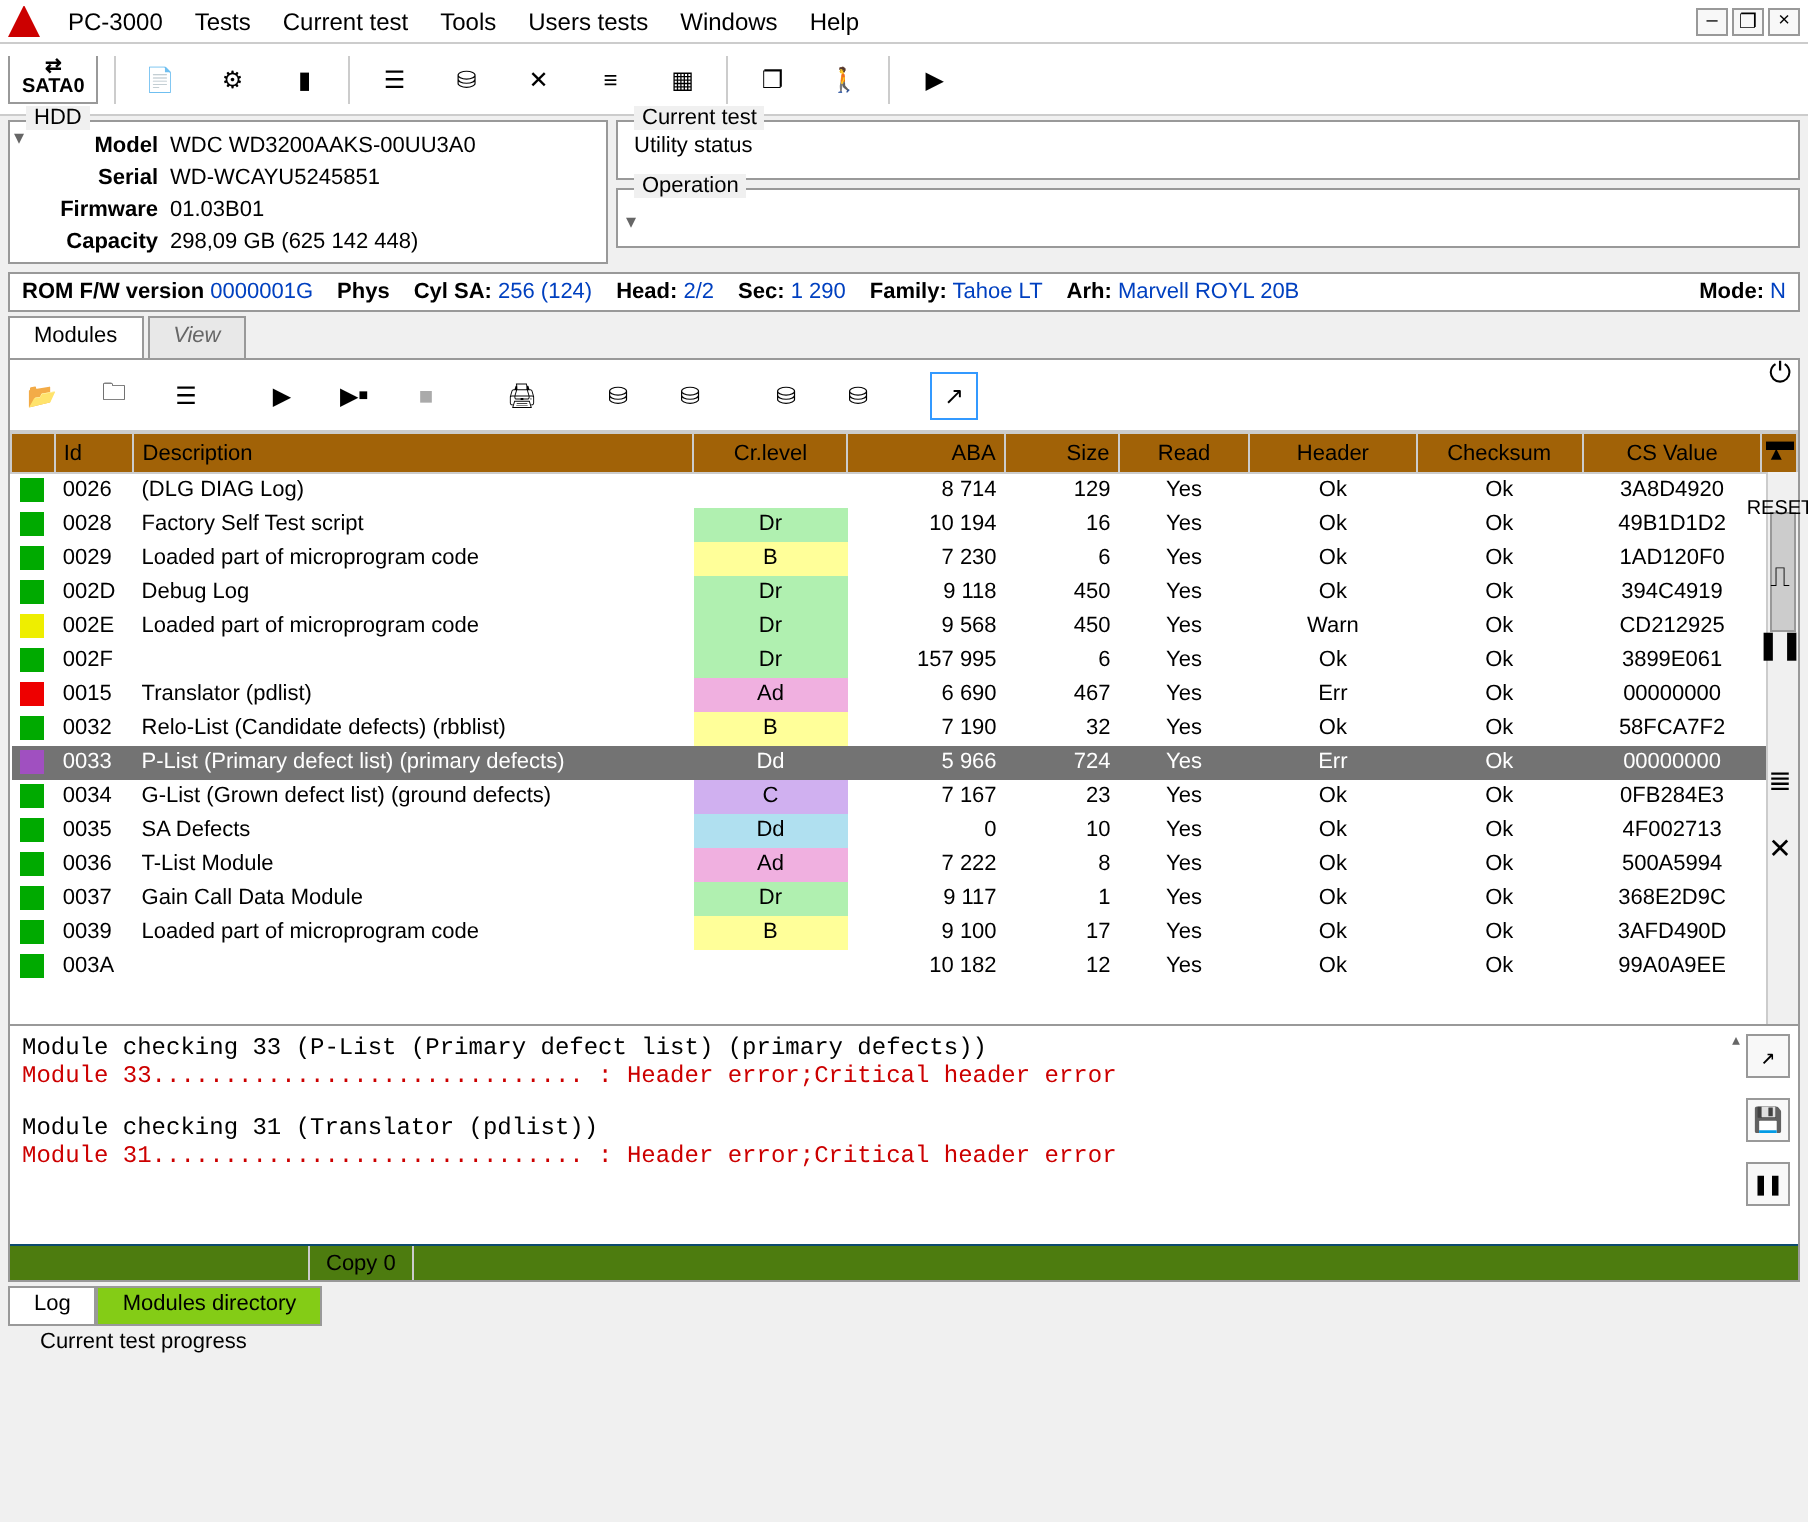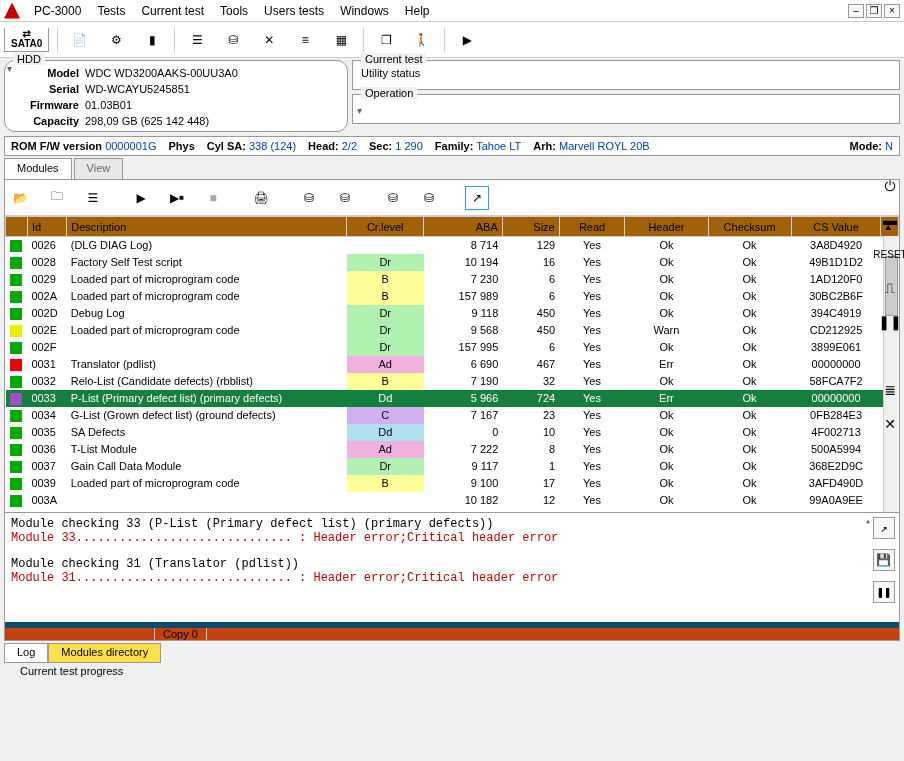--- a/index.html
+++ b/index.html
@@ -10,60 +10,60 @@
 .menubar .spacer { flex: 1; }
 .winbtn { width: 16px; height: 14px; border: 1px solid #999; margin-left: 2px; display: inline-flex; align-items: center; justify-content: center; font-size: 10px; background: #f8f8f8; }
 .toolbar { background: #fff; border-bottom: 1px solid #ccc; display: flex; align-items: center; padding: 2px 4px; height: 36px; gap: 8px; }
 .toolbar .tbtn { width: 28px; height: 28px; display: inline-flex; align-items: center; justify-content: center; border: 1px solid transparent; }
 .toolbar .sep { width: 1px; height: 24px; background: #ccc; }
 .sata-tab { position: relative; display: inline-flex; flex-direction: column; align-items: center; font-size: 10px; font-weight: bold; padding: 2px 6px; border: 1px solid #999; border-top: none; background: #fff; }
 .sata-tab .arrows { font-size: 10px; line-height: 8px; }
 .panels { display: flex; gap: 4px; padding: 2px 4px; background: #f0f0f0; }
 .panel { border: 1px solid #999; background: #fff; padding: 4px 8px; position: relative; }
 .panel .title { position: absolute; top: -8px; left: 8px; background: #f0f0f0; padding: 0 4px; font-size: 11px; }
-.hdd-panel { width: 344px; height: 72px; border-radius: 11px; }
+.hdd-panel { width: 300px; height: 72px; }
 .hdd-panel .row { display: flex; font-size: 11px; line-height: 16px; }
 .hdd-panel .label { width: 72px; text-align: right; font-weight: bold; padding-right: 6px; }
 .right-panels { flex: 1; display: flex; flex-direction: column; gap: 4px; }
 .right-panels .panel { height: 30px; }
 .infoline { background: #fff; border: 1px solid #999; padding: 2px 6px; font-size: 11px; display: flex; gap: 12px; align-items: center; height: 20px; margin: 2px 4px; }
 .infoline .lbl { font-weight: bold; }
 .infoline .val { color: #0040c0; }
 .tabrow { display: flex; border-bottom: 1px solid #999; margin: 2px 4px 0; height: 22px; background: #f0f0f0; }
 .tabrow .tab { padding: 3px 12px; border: 1px solid #999; border-bottom: none; background: #fff; margin-right: 2px; font-size: 11px; }
-.tabrow .tab.inactive { background: #e8e8e8; color: #666; }
+.tabrow .tab.inactive { background: #e8e8e8; color: #666; font-style: italic; }
 .modules-area { margin: 0 4px; background: #fff; border: 1px solid #999; border-top: none; }
 .mod-toolbar { display: flex; align-items: center; padding: 4px; gap: 12px; height: 36px; border-bottom: 1px solid #ccc; }
 .mod-toolbar .tb { width: 24px; height: 24px; display: inline-flex; align-items: center; justify-content: center; }
 .table-wrap { height: 296px; overflow: hidden; position: relative; }
 table.mod { width: 100%; border-collapse: collapse; font-size: 11px; }
 table.mod th { background: #a16207; border: 1px solid #ccc; padding: 2px 4px; text-align: left; font-weight: normal; height: 20px; }
 table.mod td { padding: 1px 4px; height: 17px; white-space: nowrap; overflow: hidden; }
 table.mod td.r { text-align: right; }
 table.mod td.c { text-align: center; }
 .sq { display: inline-block; width: 12px; height: 12px; vertical-align: middle; }
 .sq.green { background: #0a0; }
 .sq.yellow { background: #ee0; }
 .sq.red { background: #e00; }
 .sq.violet { background: #a050c0; }
-tr.sel { background: #15803d; color: #fff; }
+tr.sel { background: #737373; color: #fff; }
 .cr-B { background: #ffff99; }
 .cr-Dr { background: #b0f0b0; }
 .cr-Ad { background: #f0b0e0; }
 .cr-Dd { background: #b0e0f0; }
 .cr-C { background: #d0b0f0; }
 .log-area { height: 110px; border-top: 1px solid #999; font-family: "Courier New", monospace; font-size: 12px; padding: 4px 6px; overflow: hidden; position: relative; background: #fff; }
 .log-area .err { color: #c00; }
 .log-btns { position: absolute; right: 4px; top: 4px; display: flex; flex-direction: column; gap: 10px; }
 .log-btns .lb { width: 22px; height: 22px; border: 1px solid #999; background: #f8f8f8; display: flex; align-items: center; justify-content: center; }
-.statusbar { height: 18px; border-top: 6px solid #0c4a6e; background: #c2410c; display: flex; align-items: center; font-size: 11px; }
+.statusbar { height: 18px; border-top: 1px solid #0c4a6e; background: #4d7c0f; display: flex; align-items: center; font-size: 11px; }
 .statusbar .cell { border-right: 1px solid #ccc; padding: 0 8px; height: 100%; display: flex; align-items: center; }
 .bottom-tabs { display: flex; height: 20px; margin: 2px 4px 0; }
 .bottom-tabs .btab { padding: 2px 12px; border: 1px solid #999; font-size: 11px; background: #fff; }
-.bottom-tabs .btab.inactive { background: #fde047; }
+.bottom-tabs .btab.inactive { background: #84cc16; }
 .progress-lbl { font-size: 11px; padding: 2px 20px; }
 .right-side { position: absolute; right: 2px; top: 176px; width: 24px; display: flex; flex-direction: column; gap: 14px; align-items: center; }
 .right-side .ic { width: 20px; height: 20px; display: flex; align-items: center; justify-content: center; font-size: 14px; }
 .scroll-track { position: absolute; right: 0; top: 20px; bottom: 0; width: 16px; background: #f0f0f0; border-left: 1px solid #ccc; }
 .scroll-thumb { position: absolute; left: 1px; right: 1px; background: #ccc; border: 1px solid #999; }
 </style>
 </head>
 <body>
 
 <div class="menubar">
@@ -132,21 +132,21 @@
     <div class="panel">
       <div class="title">Operation</div>
       <div style="font-size:10px; color:#666; position:absolute; left:4px; top:10px;">▾</div>
     </div>
   </div>
 </div>
 
 <div class="infoline">
   <span><span class="lbl">ROM F/W version</span> <span class="val">0000001G</span></span>
   <span class="lbl">Phys</span>
-  <span><span class="lbl">Cyl SA:</span> <span class="val">338 (124)</span></span>
+  <span><span class="lbl">Cyl SA:</span> <span class="val">256 (124)</span></span>
   <span><span class="lbl">Head:</span> <span class="val">2/2</span></span>
   <span><span class="lbl">Sec:</span> <span class="val">1 290</span></span>
   <span><span class="lbl">Family:</span> <span class="val">Tahoe LT</span></span>
   <span><span class="lbl">Arh:</span> <span class="val">Marvell ROYL 20B</span></span>
   <span style="margin-left:auto;"><span class="lbl">Mode:</span> <span class="val">N</span></span>
 </div>
 
 <div class="tabrow">
   <div class="tab">Modules</div>
   <div class="tab inactive">View</div>
@@ -225,33 +225,20 @@
             <td class="r">7 230</td>
             <td class="r">6</td>
             <td class="c">Yes</td>
             <td class="c">Ok</td>
             <td class="c">Ok</td>
             <td class="c">1AD120F0</td>
             <td></td>
           </tr>
           <tr>
             <td><span class="sq green"></span></td>
-            <td>002A</td>
-            <td>Loaded part of microprogram code</td>
-            <td class="c cr-B">B</td>
-            <td class="r">157 989</td>
-            <td class="r">6</td>
-            <td class="c">Yes</td>
-            <td class="c">Ok</td>
-            <td class="c">Ok</td>
-            <td class="c">30BC2B6F</td>
-            <td></td>
-          </tr>
-          <tr>
-            <td><span class="sq green"></span></td>
             <td>002D</td>
             <td>Debug Log</td>
             <td class="c cr-Dr">Dr</td>
             <td class="r">9 118</td>
             <td class="r">450</td>
             <td class="c">Yes</td>
             <td class="c">Ok</td>
             <td class="c">Ok</td>
             <td class="c">394C4919</td>
             <td></td>
@@ -277,21 +264,21 @@
             <td class="r">157 995</td>
             <td class="r">6</td>
             <td class="c">Yes</td>
             <td class="c">Ok</td>
             <td class="c">Ok</td>
             <td class="c">3899E061</td>
             <td></td>
           </tr>
           <tr>
             <td><span class="sq red"></span></td>
-            <td>0031</td>
+            <td>0015</td>
             <td>Translator (pdlist)</td>
             <td class="c cr-Ad">Ad</td>
             <td class="r">6 690</td>
             <td class="r">467</td>
             <td class="c">Yes</td>
             <td class="c">Err</td>
             <td class="c">Ok</td>
             <td class="c">00000000</td>
             <td></td>
           </tr>

